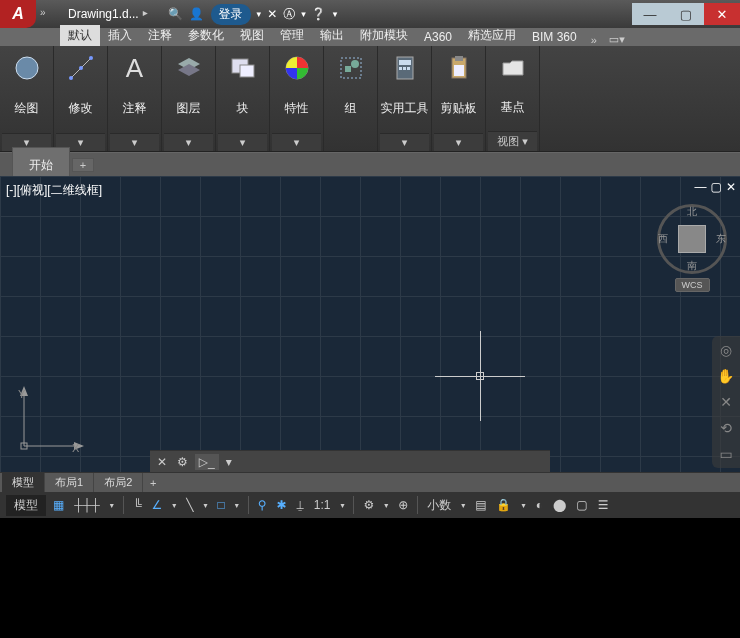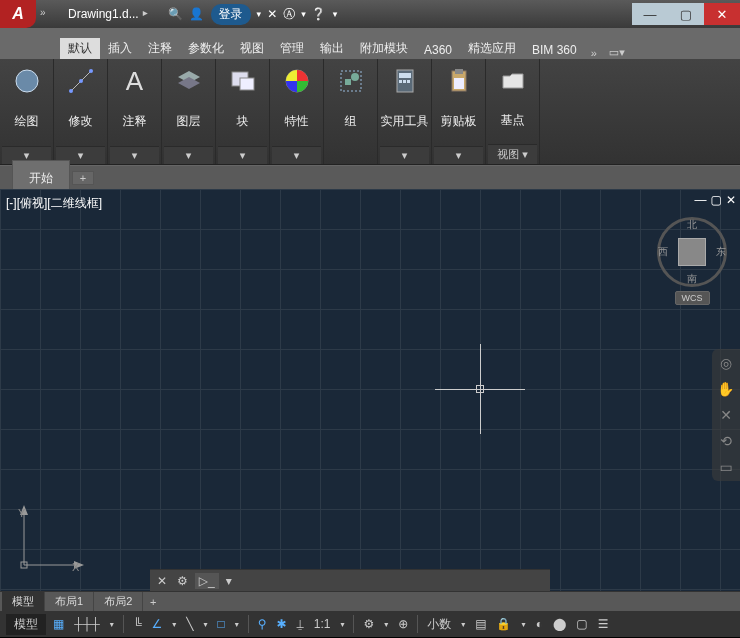--- a/index.html
+++ b/index.html
@@ -11,36 +11,36 @@
 .title-file { color: #fff; font-size: 12px; padding: 0 4px 0 10px; }
 .search-box { height: 18px; background: #2a2a2a; border: 1px solid #555; color: #888; font-size: 11px; padding: 0 4px; width: 110px; font-style: italic; }
 .title-center { flex: 1; display: flex; align-items: center; gap: 6px; justify-content: flex-start; padding-left: 12px; }
 .title-icon { color: #fff; font-size: 12px; }
 .title-login { background: #1e5a8e; color: #fff; padding: 2px 8px; border-radius: 10px; font-size: 12px; }
 .win-controls { display: flex; margin-left: auto; }
 .win-btn { width: 36px; height: 22px; display: flex; align-items: center; justify-content: center; color: #fff; font-size: 13px; }
 .win-min { background: #b9cad4; color:#333; }
 .win-max { background: #b9cad4; color:#333; }
 .win-close { background: #c83030; }
-.ribbon-tabs { height: 31px; background: #6a6a6a; display: flex; align-items: flex-end; padding-left: 60px; gap: 0; }
+.ribbon-tabs { height: 18px; background: #6a6a6a; display: flex; align-items: flex-end; padding-left: 60px; gap: 0; }
 .r-tab { padding: 2px 8px; color: #eee; font-size: 12px; }
 .r-tab.active { background: #ddd; color: #333; }
 .r-tab-more { color: #ccc; padding: 0 6px; }
 .ribbon { height: 106px; background: linear-gradient(#434343,#323232); display: flex; border-bottom: 1px solid #222; }
 .panel { border-right: 1px solid #2a2a2a; display: flex; flex-direction: column; align-items: center; justify-content: space-between; padding: 4px 2px 0; min-width: 54px; }
 .panel-icon { width: 36px; height: 36px; display: flex; align-items: center; justify-content: center; font-size: 20px; color: #ddd; }
 .panel-label { font-size: 12px; color: #eee; margin-top: 4px; }
 .panel-footer { width: 100%; text-align: center; font-size: 11px; color: #ccc; border-top: 1px solid #2a2a2a; background: #3c3c3c; padding: 2px 0; margin-top: 6px; }
 .panel-noarrow .panel-footer { visibility: hidden; }
 .doc-tabs { height: 24px; background: #5a5a5a; display: flex; align-items: center; padding-left: 12px; gap: 2px; border-top: 1px solid #666; }
 .doc-tab { height: 36px; padding: 6px 16px; background: #6f6f6f; color: #eee; font-size: 12px; border: 1px solid #555; border-bottom: none; display: flex; align-items: center; gap: 6px; text-align: center; }
 .doc-tab.active { background: #444; }
 .doc-tab-close { color: #999; }
 .doc-tab-add { width: 22px; text-align: center; background: #666; color: #ccc; border: 1px solid #555; }
-.canvas-wrap { position: relative; height: 402px; background: #1a2838; background-image: linear-gradient(#2d3a48 1px, transparent 1px), linear-gradient(90deg, #2d3a48 1px, transparent 1px); background-size: 40px 40px; }
+.canvas-wrap { position: relative; height: 296px; background: #1a2838; background-image: linear-gradient(#2d3a48 1px, transparent 1px), linear-gradient(90deg, #2d3a48 1px, transparent 1px); background-size: 40px 40px; }
 .view-label { position: absolute; top: 6px; left: 6px; color: #fff; font-size: 12px; }
 .view-ctrl { position: absolute; top: 4px; right: 4px; display: flex; gap: 4px; color: #fff; font-size: 12px; }
 .viewcube { position: absolute; top: 28px; right: 8px; width: 80px; height: 100px; display:flex; flex-direction:column; align-items:center; }
 .vc-ring { width: 70px; height: 70px; border: 3px solid #555; border-radius: 50%; display: flex; align-items:center; justify-content:center; position:relative; }
 .vc-face { width: 28px; height: 28px; background: #888; border: 1px solid #aaa; }
 .vc-label { position:absolute; color:#999; font-size:10px; }
 .vc-n { top:-2px; } .vc-s { bottom:-2px; } .vc-w { left:-2px; } .vc-e { right:-2px; }
 .wcs-badge { margin-top:4px; padding:1px 6px; background:#555; color:#ccc; font-size:9px; border-radius:2px; border:1px solid #666; }
 .navbar { position:absolute; right:0; top:160px; width:28px; background:rgba(60,60,60,0.6); display:flex; flex-direction:column; align-items:center; gap:10px; padding:6px 0; border-radius:6px 0 0 6px; }
 .navbar span { color:#888; font-size:14px; }

